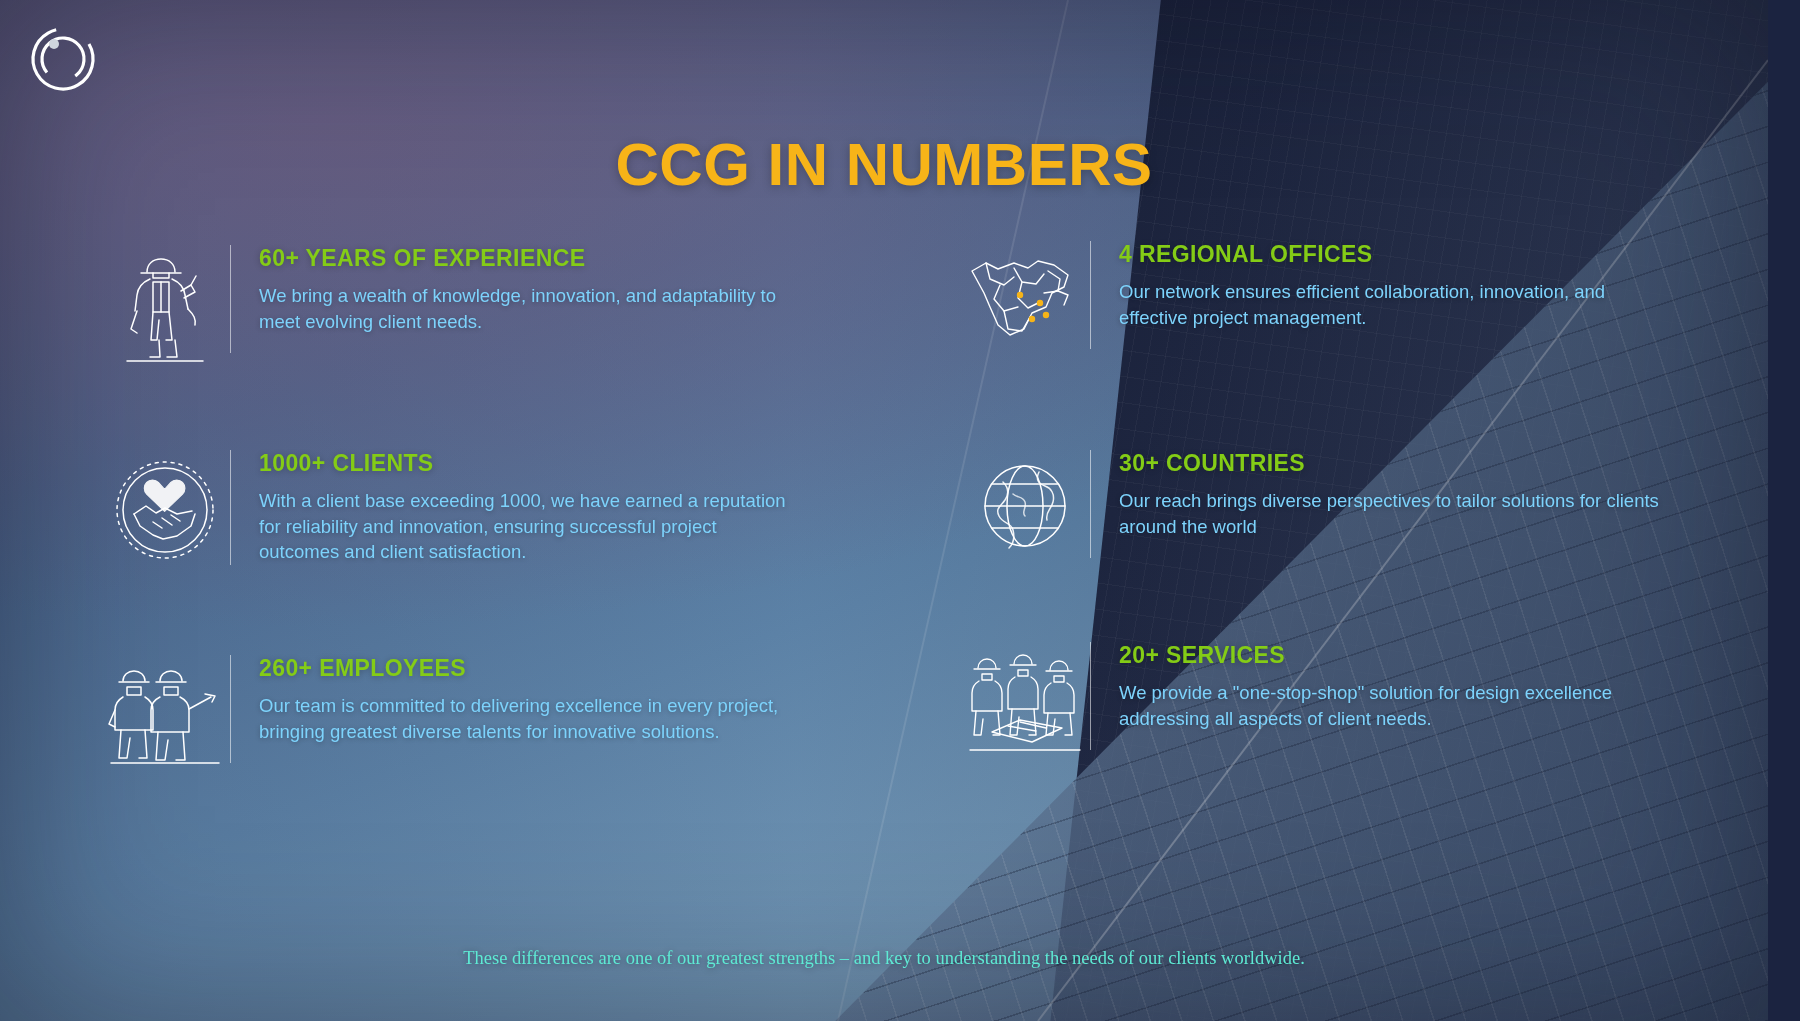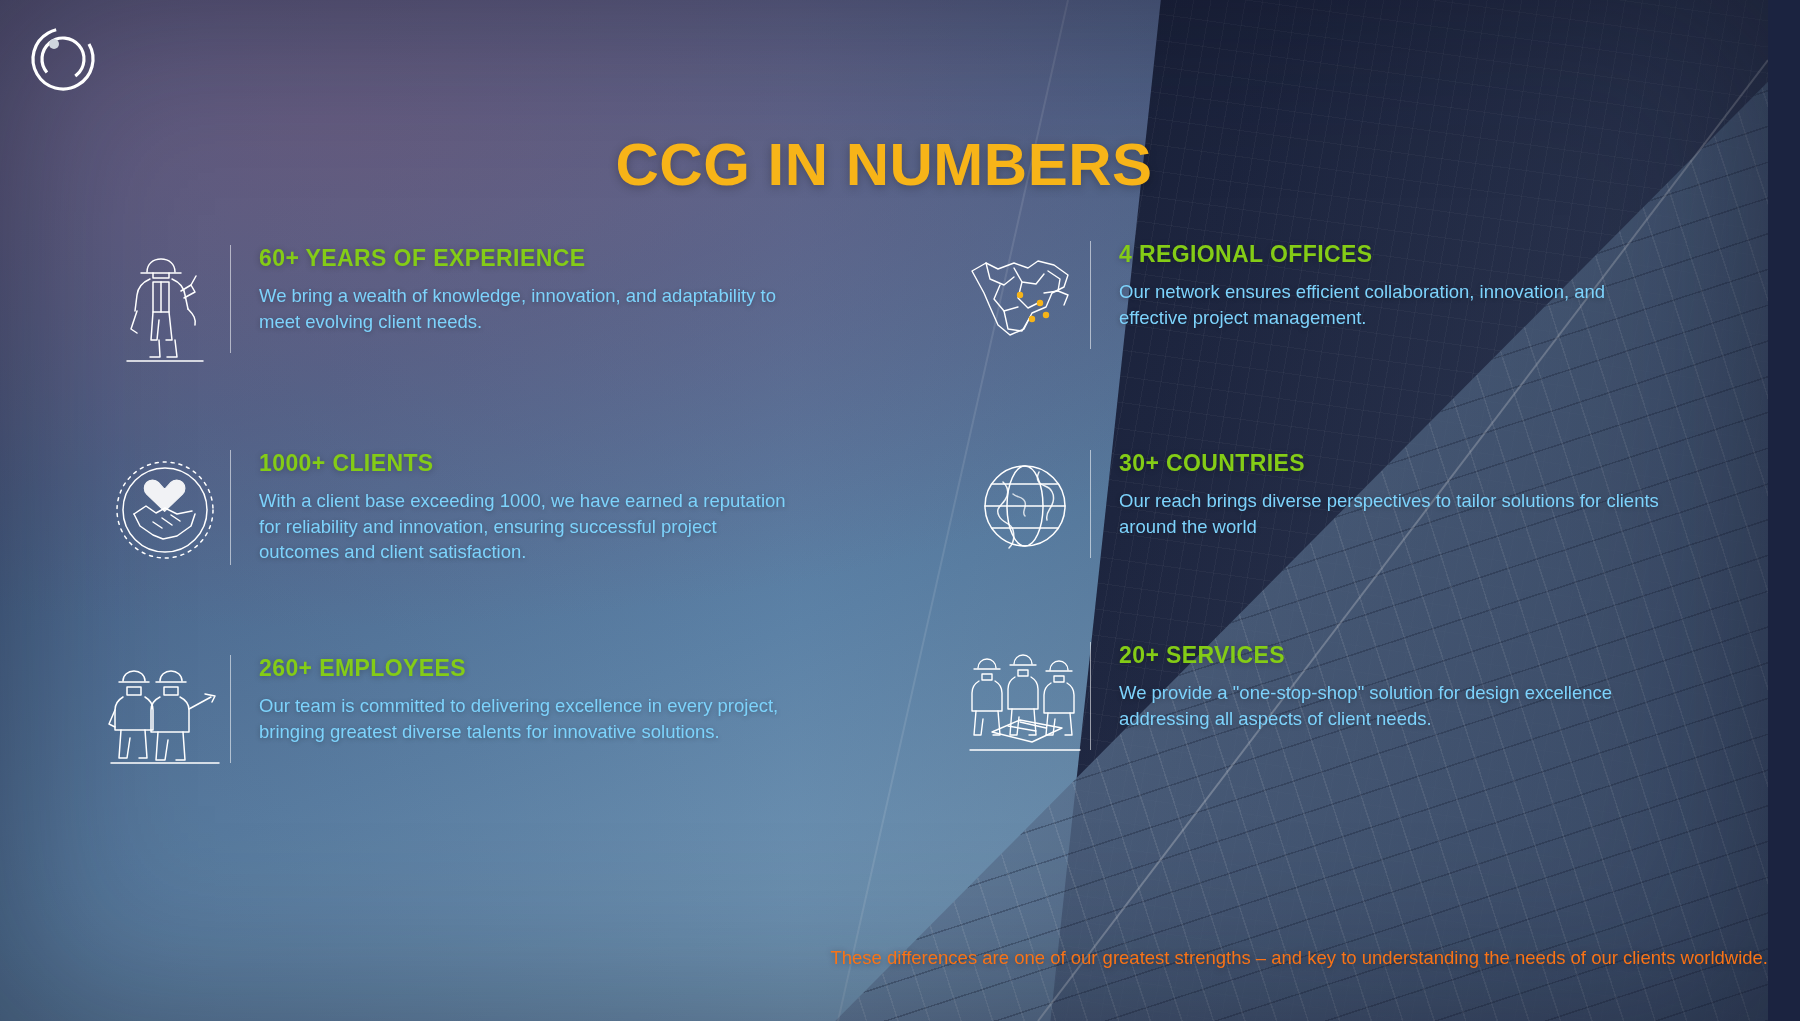--- a/index.html
+++ b/index.html
@@ -126,24 +126,25 @@
     font-size: 18.5px;
     line-height: 1.38;
     text-shadow: 0 1px 5px rgba(0,0,0,0.28);
     max-width: 540px;
   }
 
   .footer {
     position: absolute;
     left: 0; right: 0;
     bottom: 52px;
-    text-align: right;
-    color: #f97316;
+    text-align: center;
+    color: #5eead4;
     font-size: 18.5px;
     text-shadow: 0 1px 6px rgba(0,0,0,0.35);
+    font-family: Liberation Serif, serif;
   }
 
   svg { display: block; }
 </style>
 </head>
 <body>
 
 <div class="slide">
 
   <div class="bg-base"></div>

